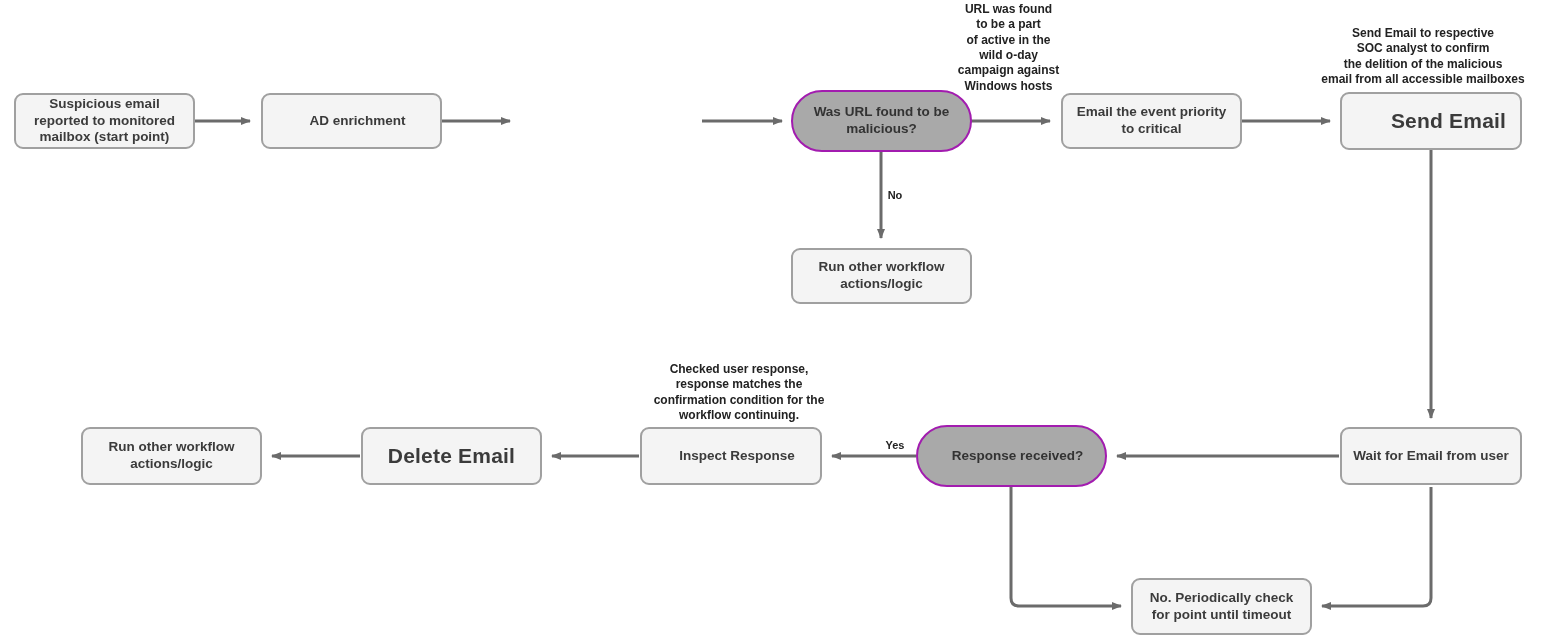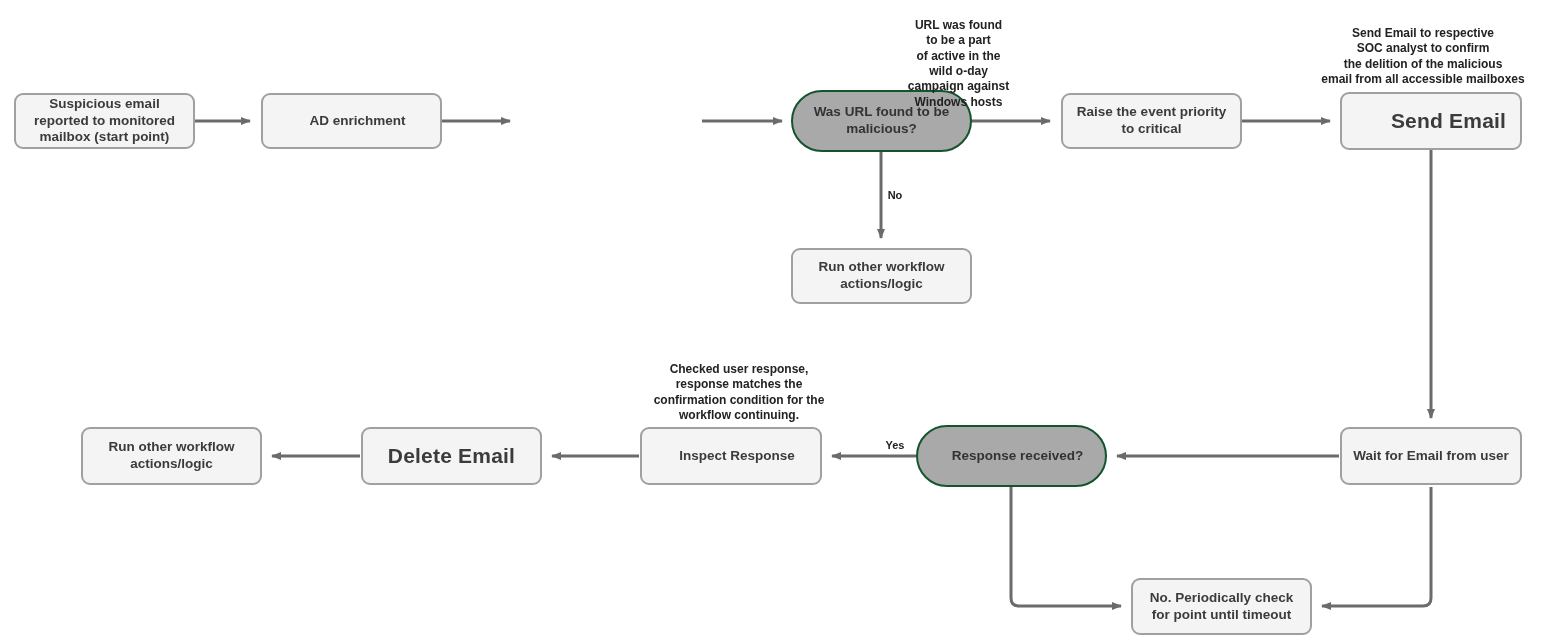--- a/index.html
+++ b/index.html
@@ -39,21 +39,21 @@
     border-radius: 9px;
     line-height: 1.25;
     font-size: 13.5px;
     padding: 2px 8px;
   }
   .node.bold   { font-weight: bold; }
   .node.plain  { font-weight: bold; padding-left: 20px; }
   .node.big    { font-size: 21px; font-weight: bold; letter-spacing: .2px; }
   .node.decision {
     background: #a9a9a9;
-    border: 2px solid #14532d;
+    border: 2px solid #a21caf;
     border-radius: 32px;
     color: #333333;
   }
   .edge-label {
     position: absolute;
     color: #222222;
     font-size: 12px;
     font-weight: bold;
     line-height: 1.28;
     text-align: center;
@@ -102,39 +102,39 @@
     <path d="M1431,487 L1431,598 Q1431,606 1423,606 L1322,606" stroke="#6b6b6b" stroke-width="3" fill="none" marker-end="url(#arrow)"></path>
   </svg>
 
   <div class="node bold" style="left:14px; top:93px; width:181px; height:56px;">Suspicious email reported to monitored mailbox (start point)</div>
 
   <div class="node plain" style="left:261px; top:93px; width:181px; height:56px;">AD enrichment</div>
 
 
   <div class="node decision bold" style="left:791px; top:90px; width:181px; height:62px;">Was URL found to be malicious?</div>
 
-  <div class="node bold" style="left:1061px; top:93px; width:181px; height:56px;">Raise the event priority to critical</div>
+  <div class="node bold" style="left:1061px; top:93px; width:181px; height:56px;">Email the event priority to critical</div>
 
   <div class="node big" style="left:1340px; top:92px; width:182px; height:58px;padding-left:43px;">Send Email</div>
 
   <div class="node bold" style="left:791px; top:248px; width:181px; height:56px;">Run other workflow actions/logic</div>
 
   <div class="node bold" style="left:1340px; top:427px; width:182px; height:58px;">Wait for Email from user</div>
 
   <div class="node decision plain" style="left:916px; top:425px; width:191px; height:62px;">Response received?</div>
 
   <div class="node big" style="left:361px; top:427px; width:181px; height:58px;">Delete Email</div>
 
   <div class="node plain" style="left:640px; top:427px; width:182px; height:58px;">Inspect Response</div>
 
   <div class="node bold" style="left:81px; top:427px; width:181px; height:58px;">Run other workflow actions/logic</div>
 
   <div class="node bold" style="left:1131px; top:578px; width:181px; height:57px;">No. Periodically check for point until timeout</div>
 
-  <div class="edge-label" style="left:880px; top:2px; width:157px;margin-top:16px;">URL was found
+  <div class="edge-label" style="left:930px; top:2px; width:157px;">URL was found
 to be a part
 of active in the
 wild o-day
 campaign against
 Windows hosts</div>
 
   <div class="edge-label small-branch" style="left:874px; top:188px; width:42px;">No</div>
 
   <div class="edge-label" style="left:636px; top:362px; width:206px;">Checked user response,
 response matches the

